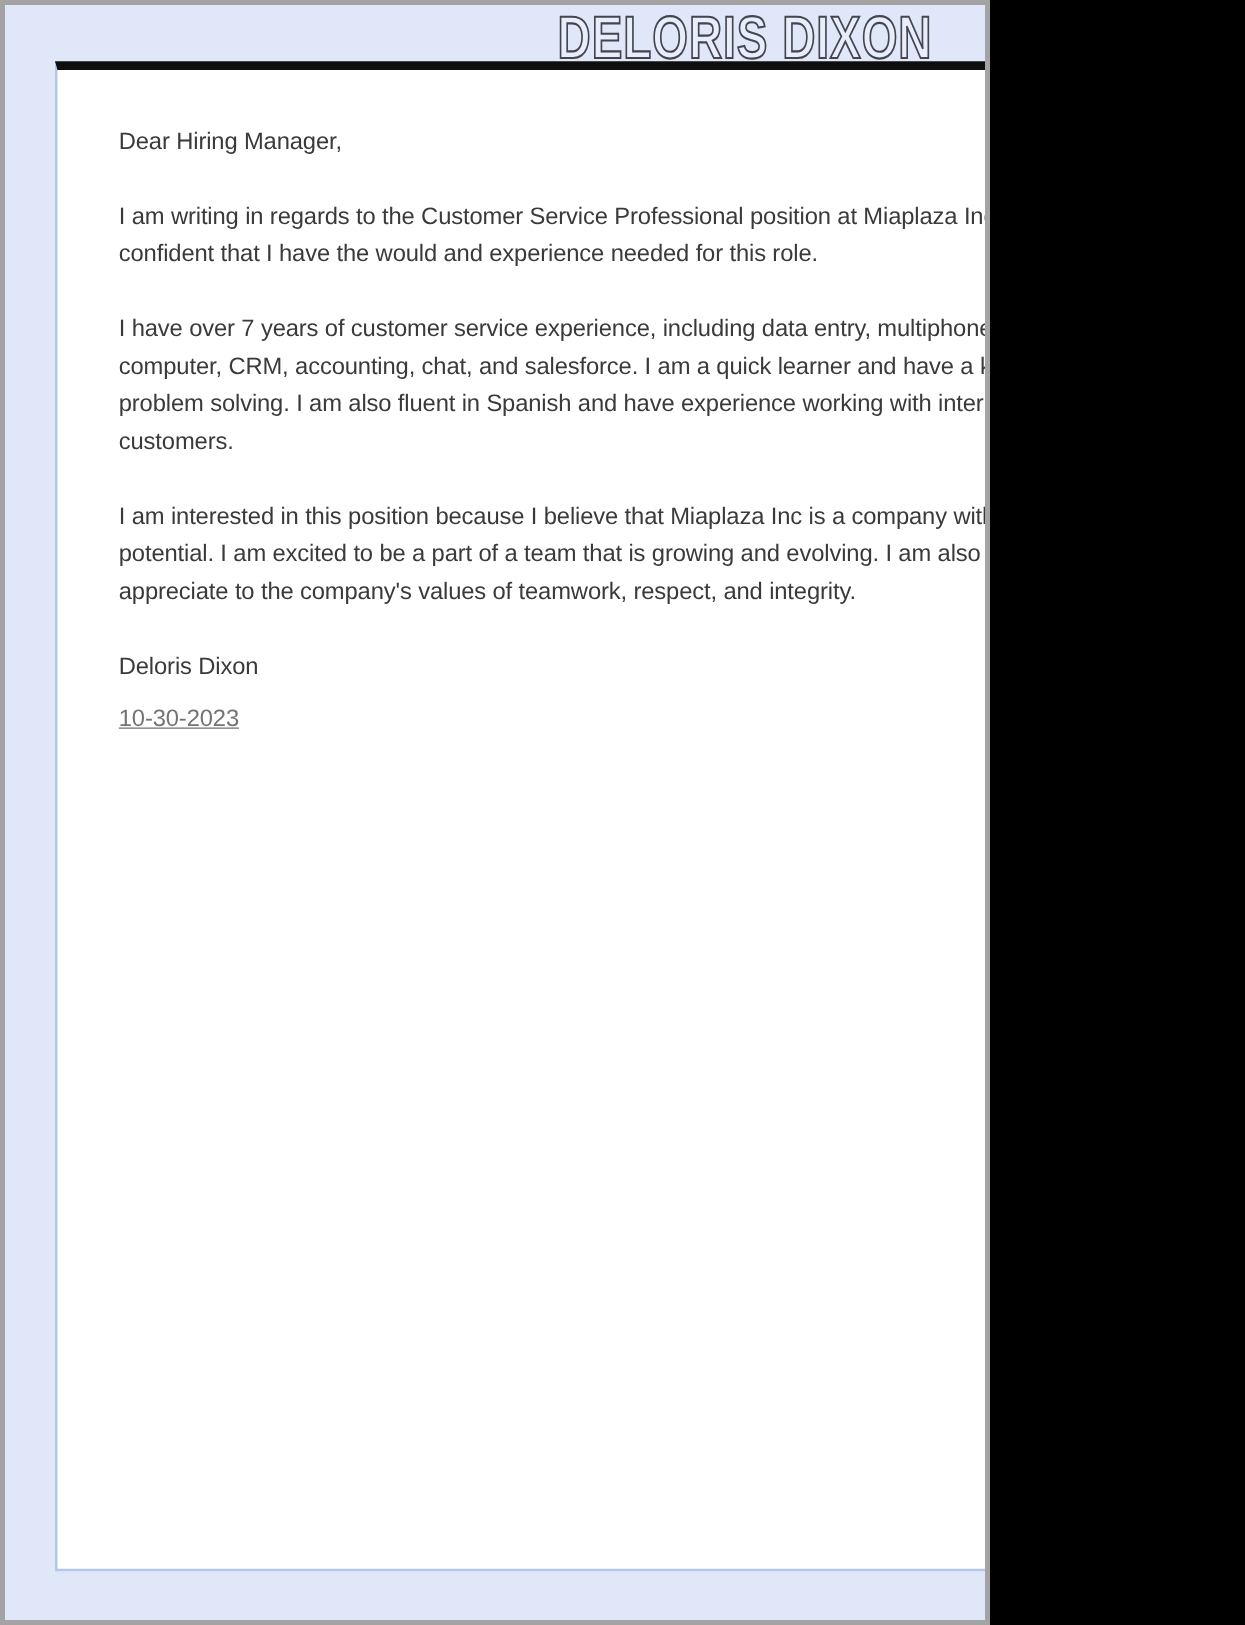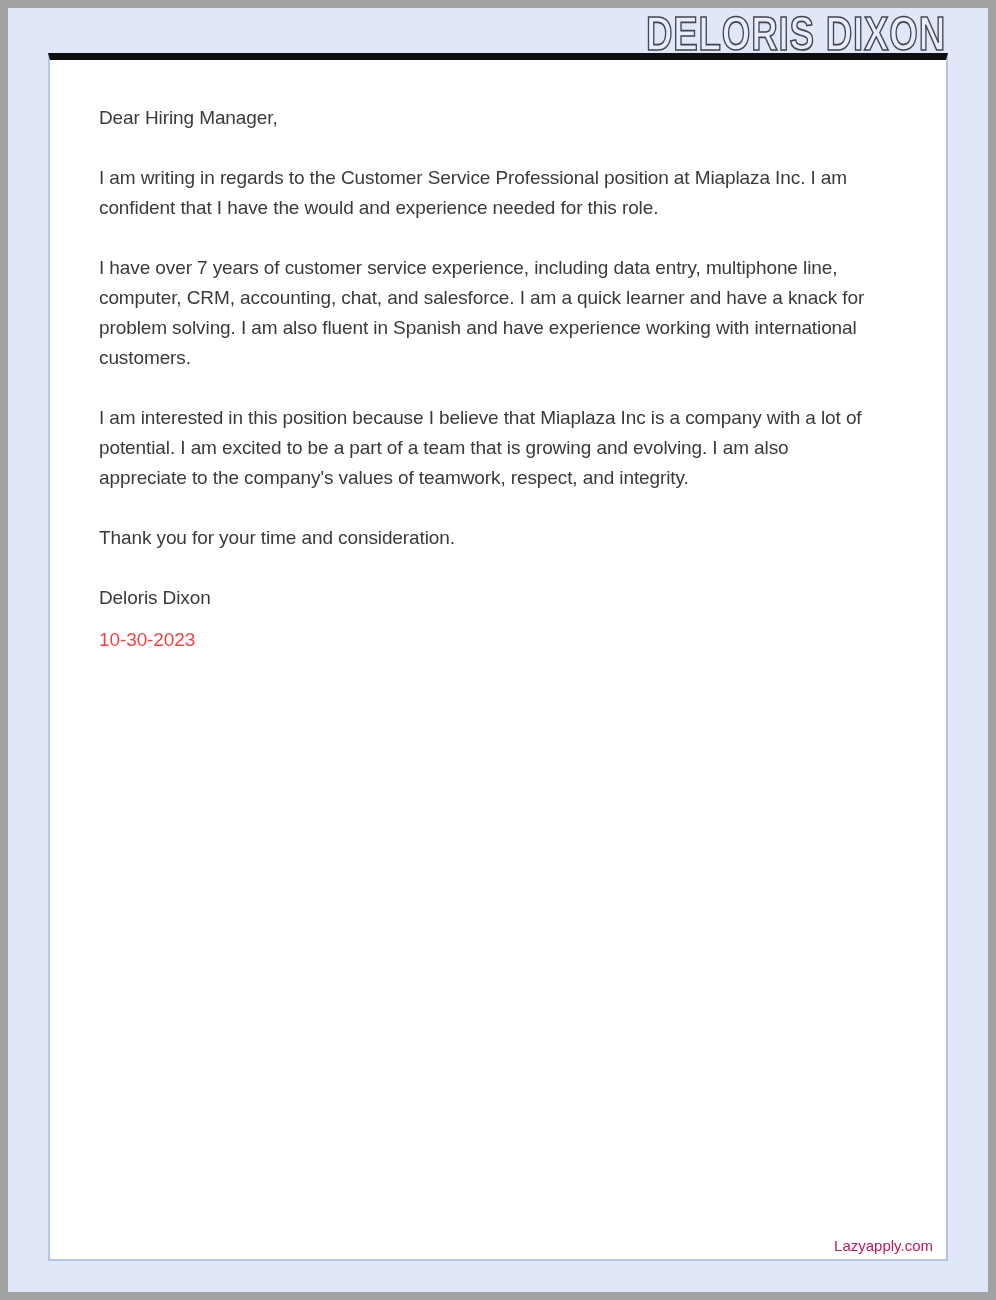--- a/index.html
+++ b/index.html
@@ -3,24 +3,24 @@
 <meta charset="utf-8">
 <style>
   html, body {
     margin: 0;
     padding: 0;
     background: #000;
     font-family: "Liberation Sans", "DejaVu Sans", sans-serif;
   }
   .frame {
     position: relative;
-    width: 996px;
+    width: 792px;
     height: 1300px;
     box-sizing: border-box;
-    border: 8px solid #a3a3a3;
+    border: 4px solid #a3a3a3;
     background: #dfe7f8;
     overflow: hidden;
   }
   .letterhead {
     position: absolute;
     top: 0px;
     right: 40px;
     width: 320px;
     height: 50px;
   }
@@ -55,22 +55,23 @@
   }
   .page-inner p {
     margin: 0 12px 30px 0;
     font-size: 19px;
     line-height: 30px;
     color: #3a3a3a;
     letter-spacing: -0.1px;
   }
   p.signature-name { margin-bottom: 12px; }
   p.letter-date {
-    color: #ef4444;
+    color: #737373;
     margin-bottom: 0;
+    text-decoration: underline;
   }
   .footer-brand {
     position: absolute;
     right: 13px;
     bottom: 5px;
     font-size: 15px;
     color: #be185d;
   }
 </style>
 </head>
@@ -89,21 +90,20 @@
 
       <p>Dear Hiring Manager,</p>
 
       <p>I am writing in regards to the Customer Service Professional position at Miaplaza Inc. I am confident that I have the would and experience needed for this role.</p>
 
       <p>I have over 7 years of customer service experience, including data entry, multiphone line, computer, CRM, accounting, chat, and salesforce. I am a quick learner and have a knack for problem solving. I am also fluent in Spanish and have experience working with international customers.</p>
 
       <p>I am interested in this position because I believe that Miaplaza Inc is a company with a lot of potential. I am excited to be a part of a team that is growing and evolving. I am also appreciate to the company's values of teamwork, respect, and integrity.</p>
 
 
-      <p>Thank you for your time and consideration.</p>
 
 
       <p class="signature-name">Deloris Dixon</p>
 
       <p class="letter-date">10-30-2023</p>
 
       <div class="footer-brand">Lazyapply.com</div>
 
     </div>
   </div>

